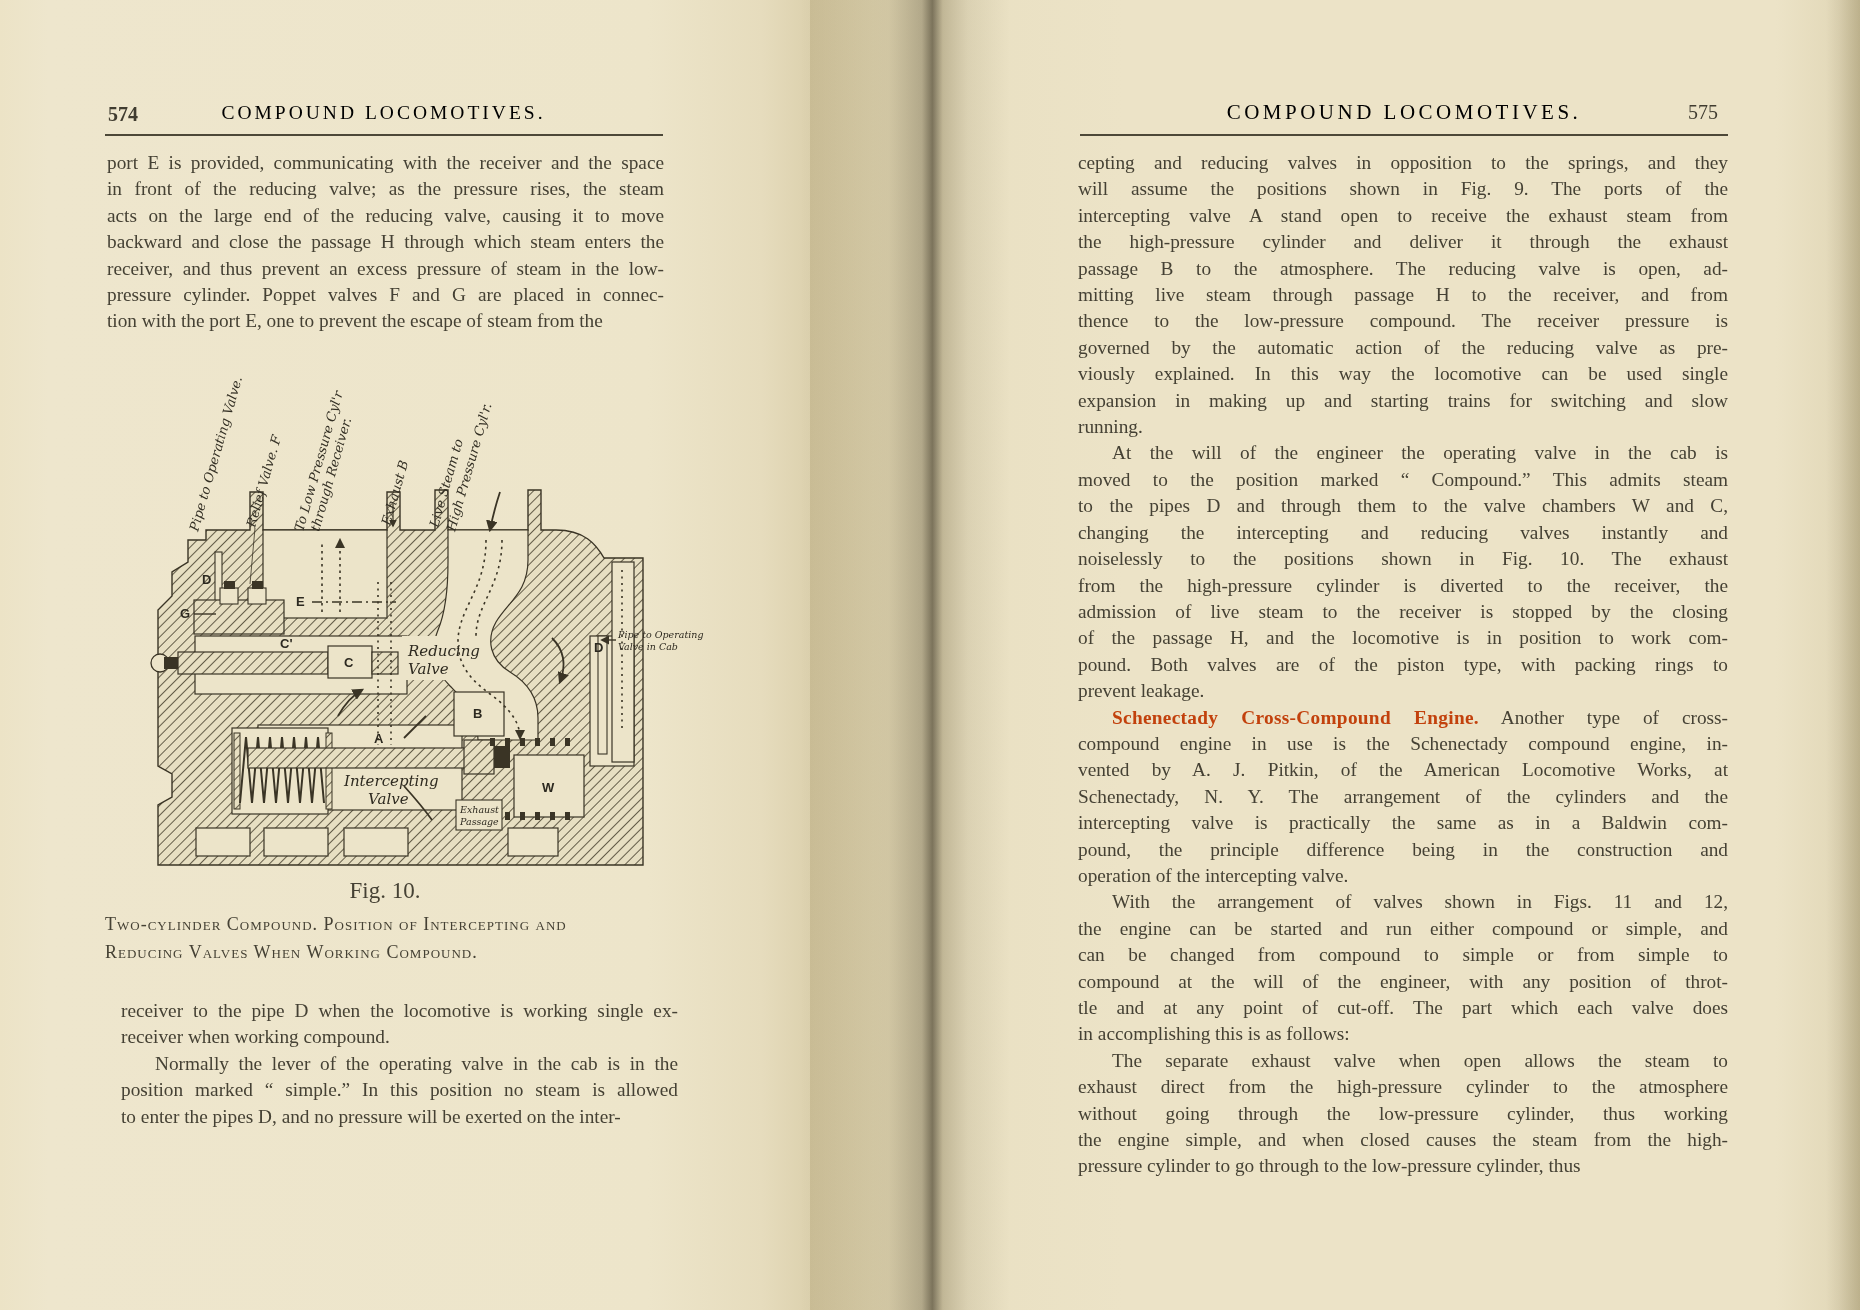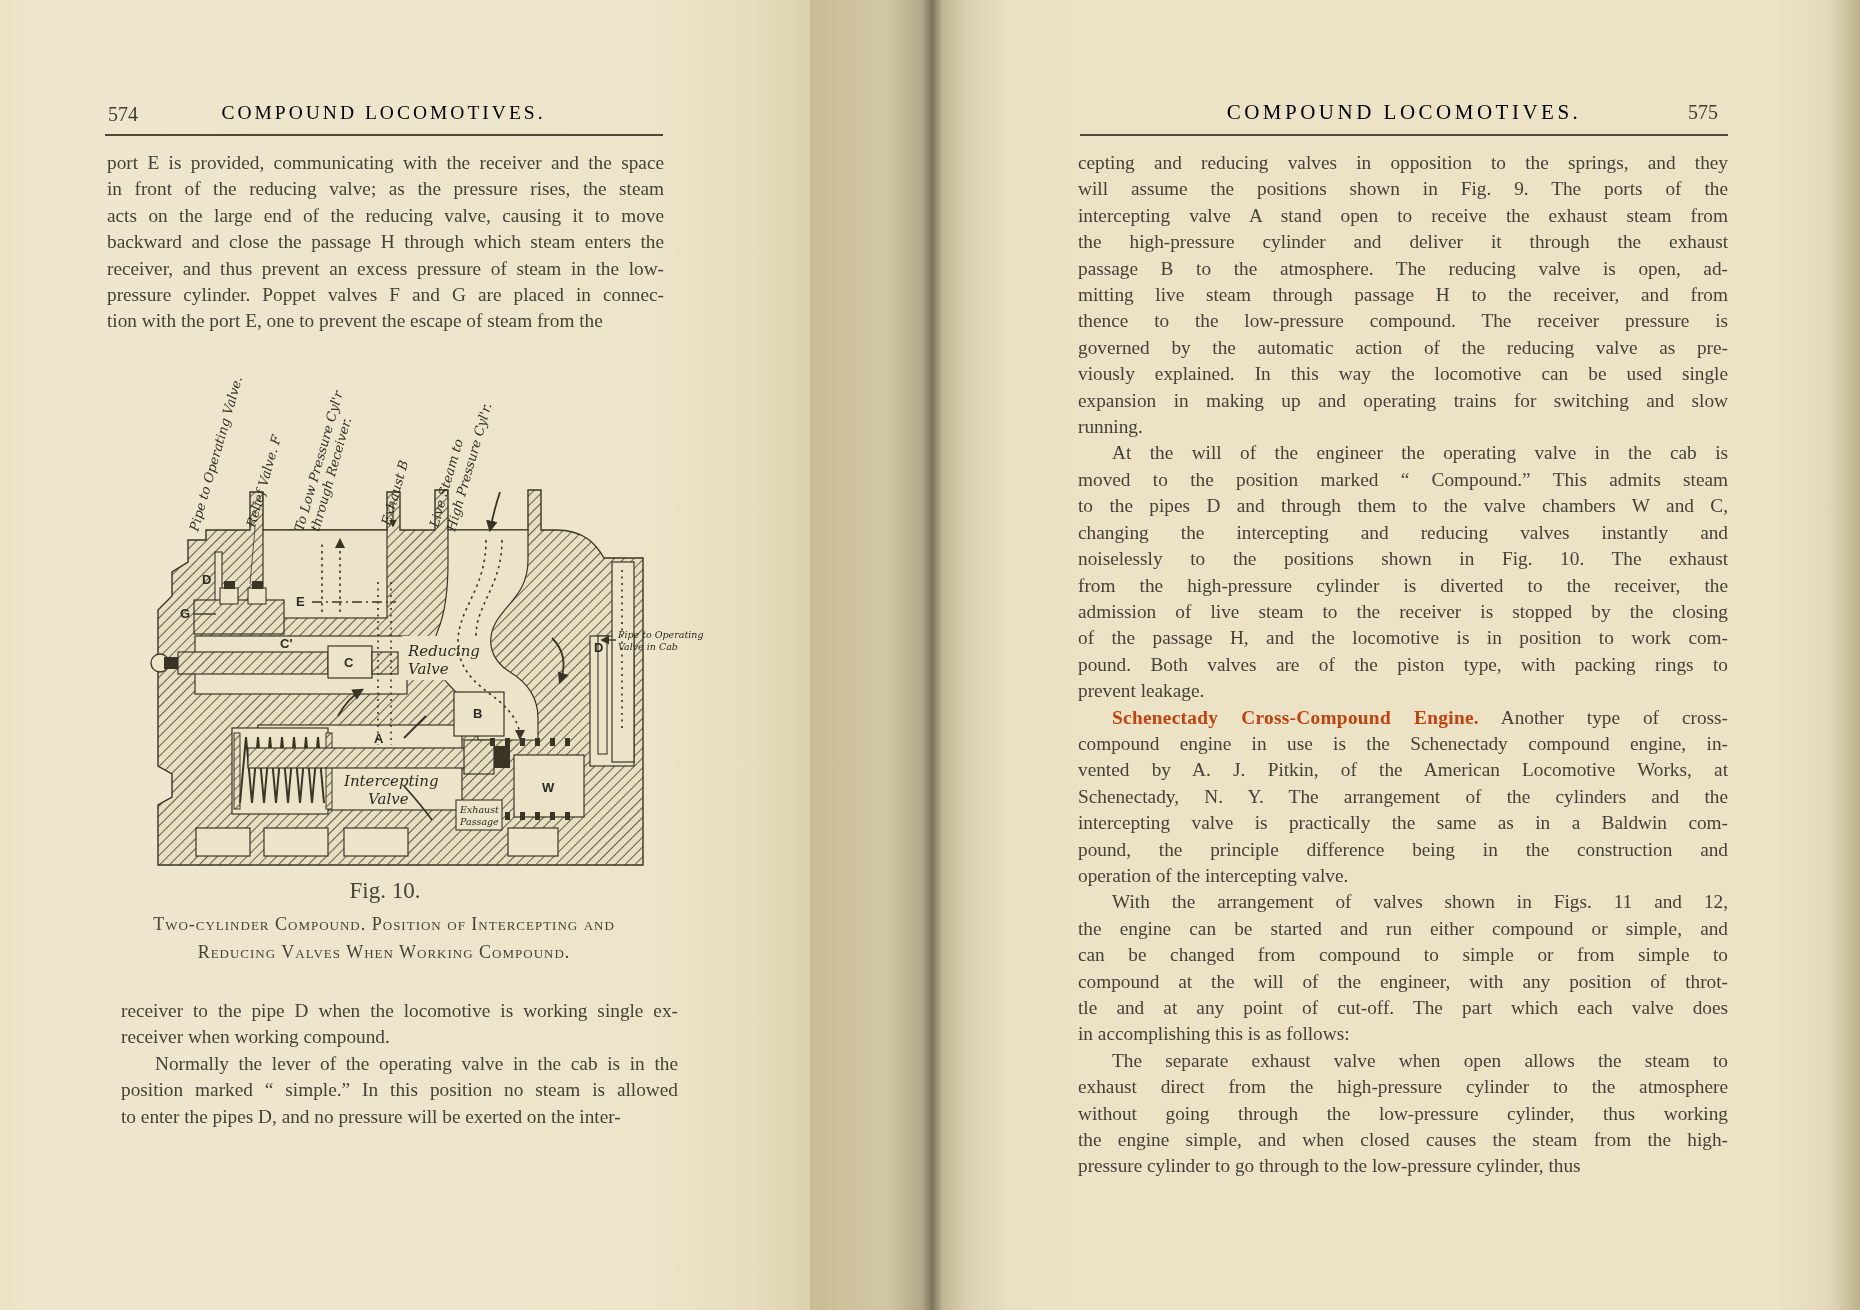--- a/index.html
+++ b/index.html
@@ -20,39 +20,39 @@
   .rule{position:absolute;height:2px;background:#4d4838;}
 
   .textcol{position:absolute;font-size:19.3px;line-height:26.4px;color:#454134;}
   .para{margin:0;}
   .tline{text-align:justify;text-align-last:justify;white-space:nowrap;}
   .tline.tlast{text-align-last:left;}
   .indent-first .tline:first-child{text-indent:34px;}
   .tline b{font-weight:bold;color:#c2410c;letter-spacing:0.3px;}
 
   .fig-num{position:absolute;font-size:23px;text-align:center;color:#454134;}
-  .cap{position:absolute;text-align:center;font-variant:small-caps;font-size:18px;
+  .cap{position:absolute;font-variant:small-caps;font-size:18px;
        letter-spacing:1px;color:#454134;white-space:nowrap;}
 
   
   .fig-rot{font:italic 13px "DejaVu Serif",serif;fill:#332f24;}
   .fig-letter{font:bold 13px "Liberation Sans",sans-serif;fill:#2c2920;}
   .fig-script{font:italic 15px "DejaVu Serif",serif;fill:#2e2a20;}
   .fig-small{font:italic 9.5px "DejaVu Serif",serif;fill:#2e2a20;}
   svg#fig10{overflow:visible;}
 </style>
 </head>
 <body>
 
 <div id="canvas">
 
   <div class="page" id="left-page"></div>
   <div class="page" id="right-page"></div>
 
-  <div class="pagenum" style="left:108px;top:103px;">574</div>
+  <div class="pagenum" style="left:108px;top:103px;font-weight:bold;">574</div>
   <div class="runhead" style="left:105px;top:102px;width:557px;text-align:center;">COMPOUND LOCOMOTIVES.</div>
   <div class="rule" style="left:105px;top:134px;width:558px;"></div>
 
   <div class="textcol" style="left:107px;top:150px;width:557px;">
     <div class="para">
         <div class="tline">port E is provided, communicating with the receiver and the space</div>
         <div class="tline">in front of the reducing valve; as the pressure rises, the steam</div>
         <div class="tline">acts on the large end of the reducing valve, causing it to move</div>
         <div class="tline">backward and close the passage H through which steam enters the</div>
         <div class="tline">receiver, and thus prevent an excess pressure of steam in the low-</div>
@@ -224,21 +224,21 @@
     <div class="para">
         <div class="tline">cepting and reducing valves in opposition to the springs, and they</div>
         <div class="tline">will assume the positions shown in Fig. 9.   The ports of the</div>
         <div class="tline">intercepting valve A stand open to receive the exhaust steam from</div>
         <div class="tline">the high-pressure cylinder and deliver it through the exhaust</div>
         <div class="tline">passage B to the atmosphere.   The reducing valve is open, ad-</div>
         <div class="tline">mitting live steam through passage H to the receiver, and from</div>
         <div class="tline">thence to the low-pressure compound.   The receiver pressure is</div>
         <div class="tline">governed by the automatic action of the reducing valve as pre-</div>
         <div class="tline">viously explained.   In this way the locomotive can be used single</div>
-        <div class="tline">expansion in making up and operating trains for switching and slow</div>
+        <div class="tline">expansion in making up and starting trains for switching and slow</div>
         <div class="tline tlast">running.</div>
       </div>
     <div class="para indent-first">
         <div class="tline">At the will of the engineer the operating valve in the cab is</div>
         <div class="tline">moved to the position marked “ Compound.”   This admits steam</div>
         <div class="tline">to the pipes D and through them to the valve chambers W and C,</div>
         <div class="tline">changing the intercepting and reducing valves instantly and</div>
         <div class="tline">noiselessly to the positions shown in Fig. 10.    The exhaust</div>
         <div class="tline">from the high-pressure cylinder is diverted to the receiver, the</div>
         <div class="tline">admission of live steam to the receiver is stopped by the closing</div>

